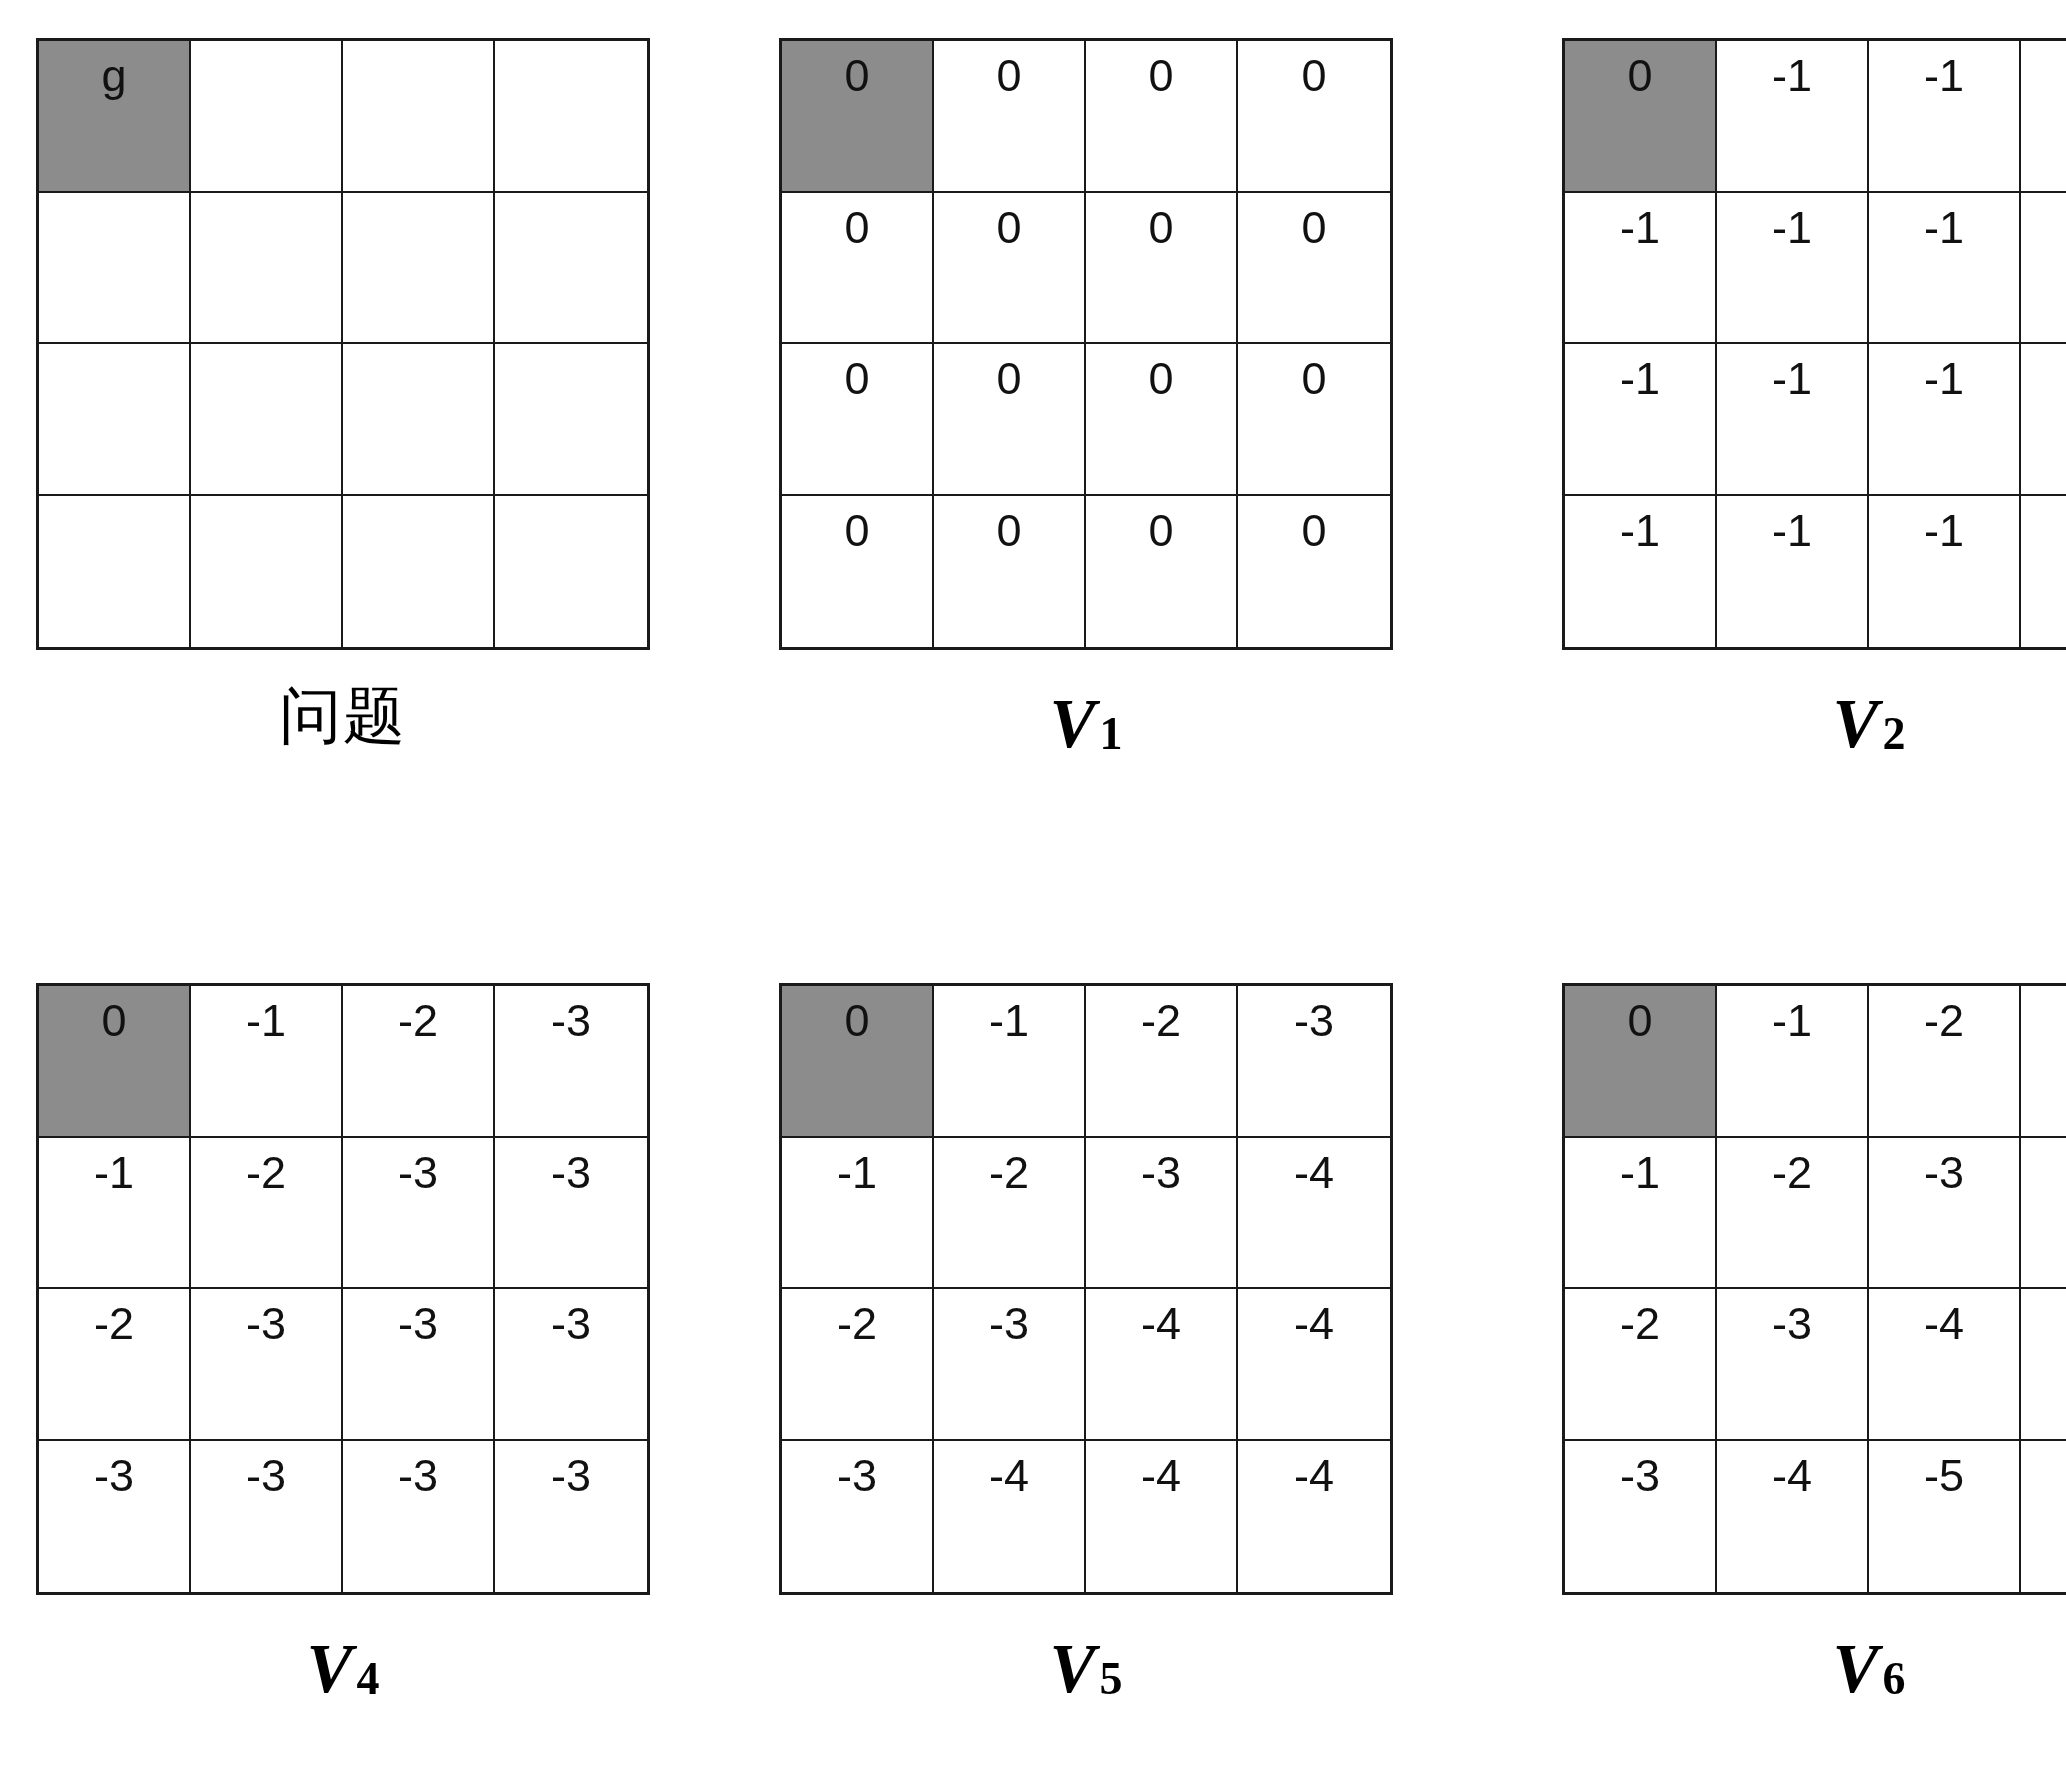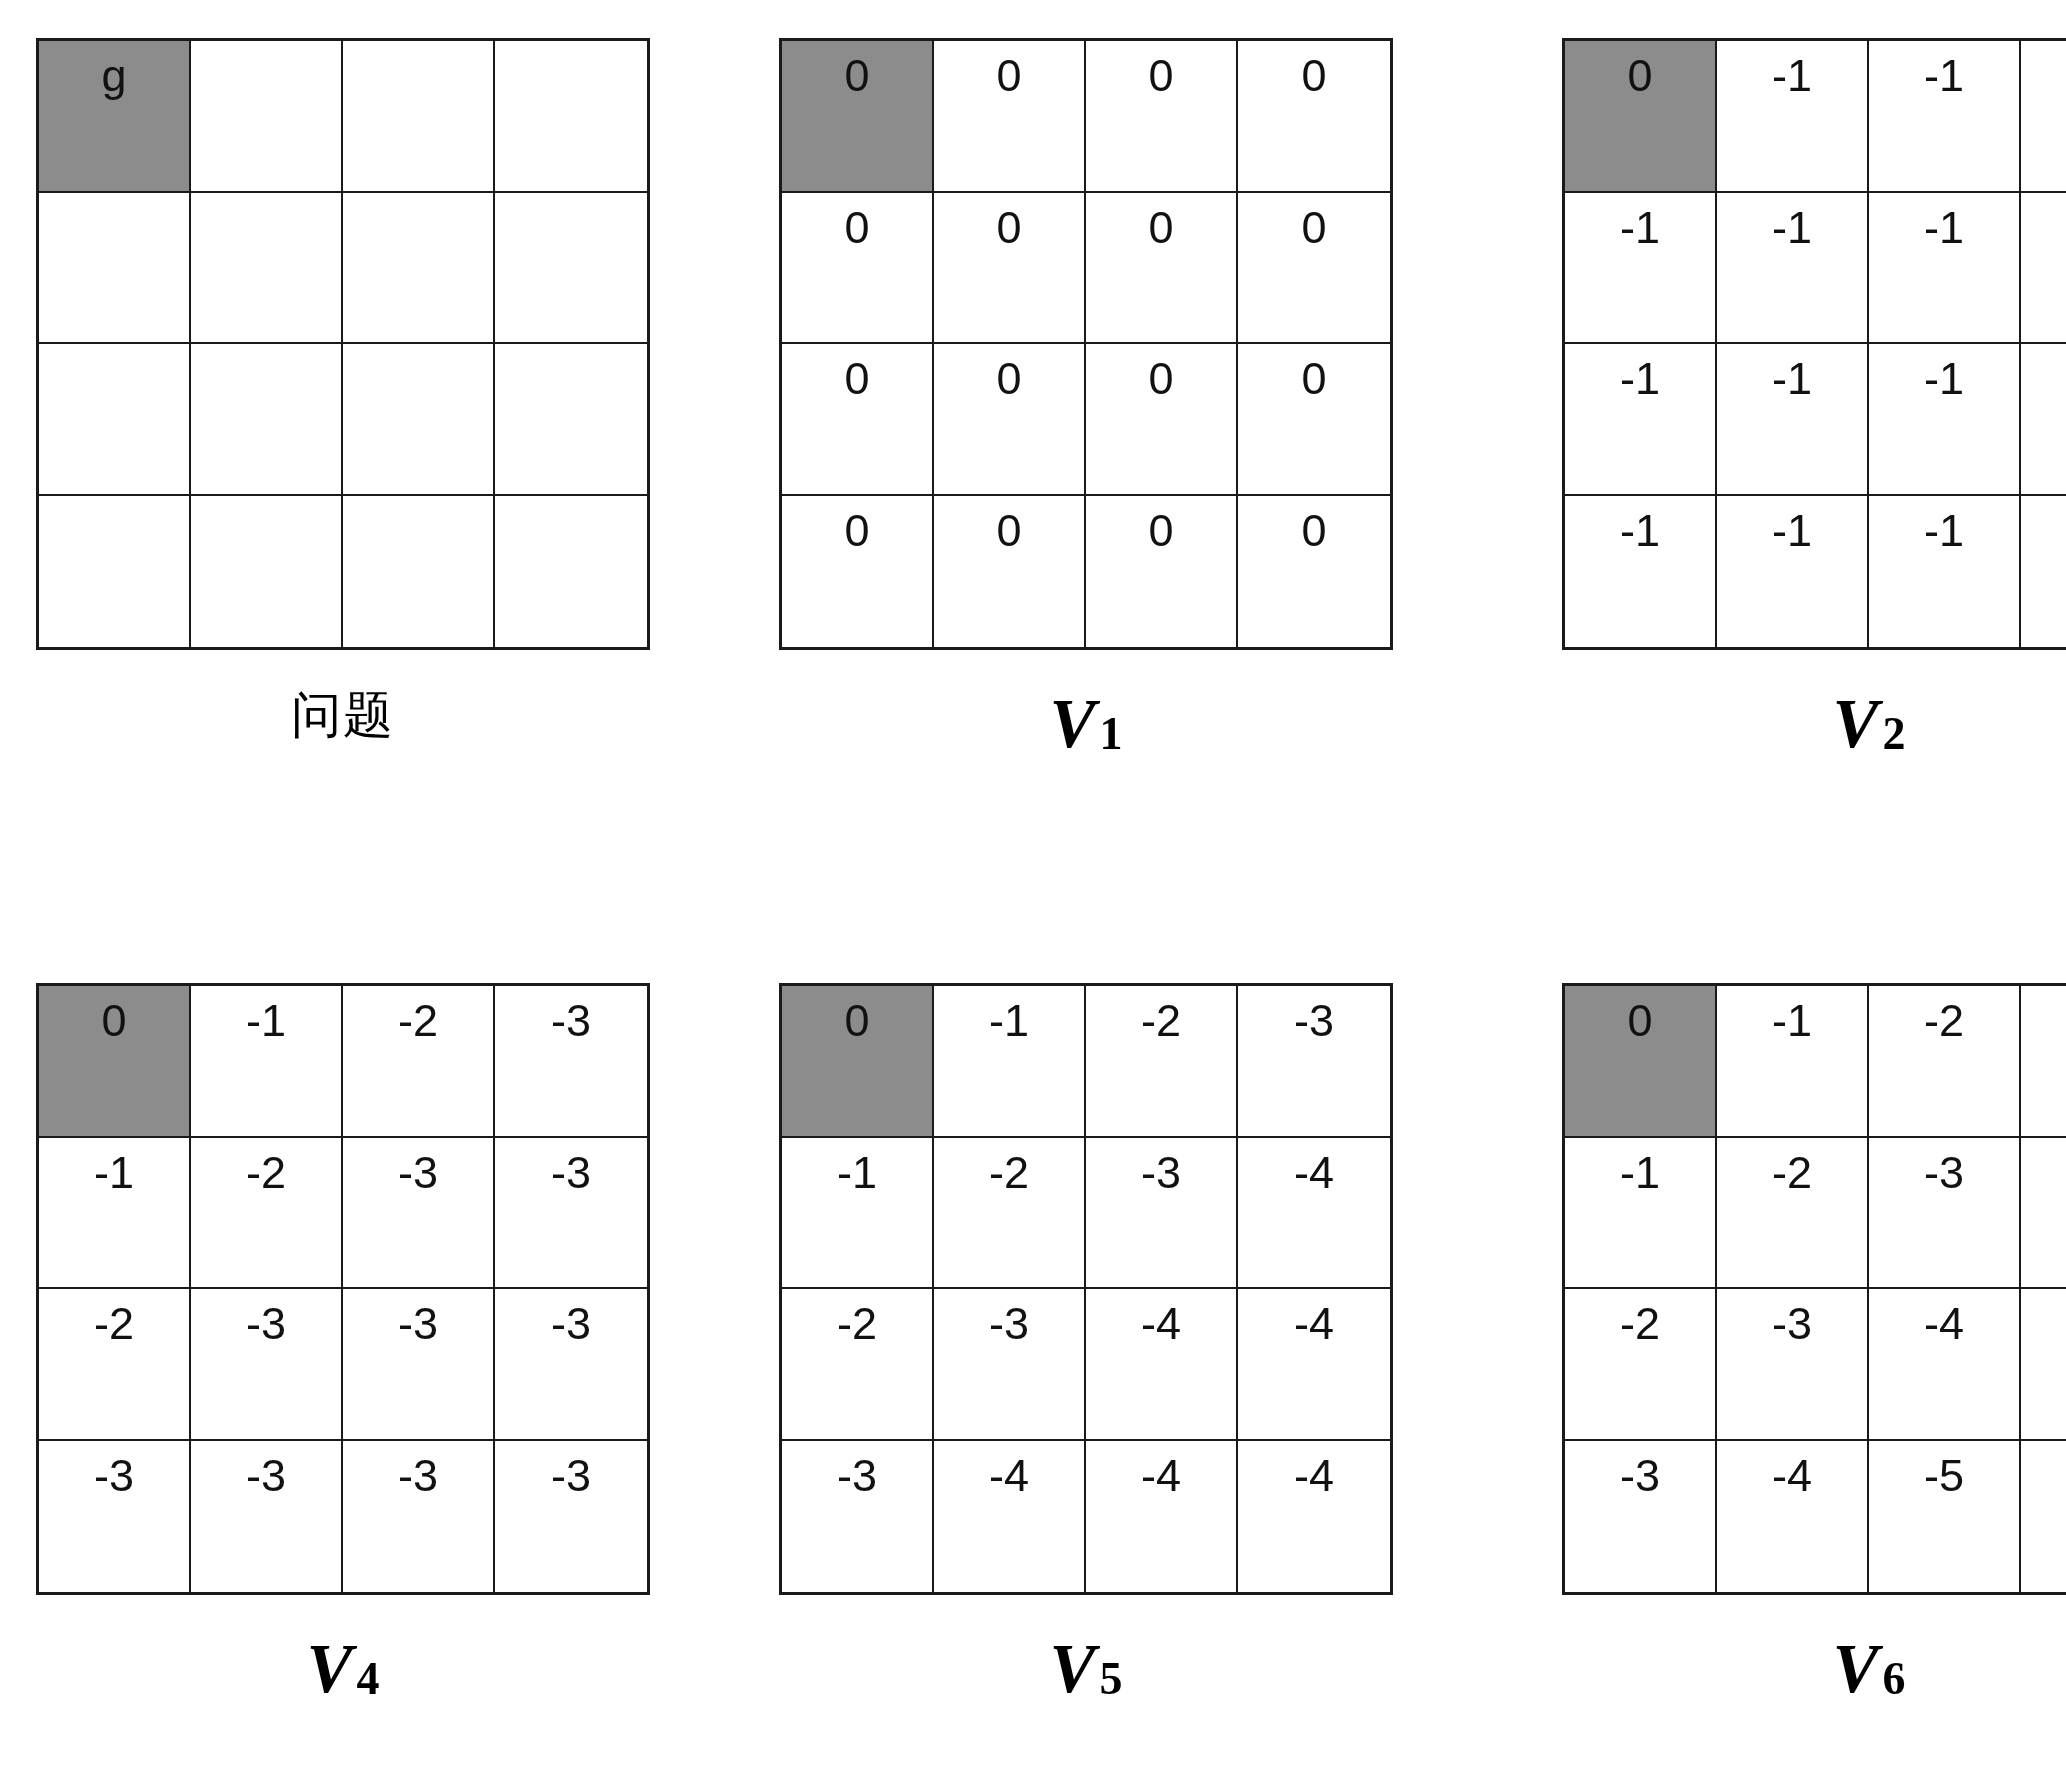--- a/index.html
+++ b/index.html
@@ -80,23 +80,23 @@
   }
   .caption .sub {
     font-family: "Liberation Serif", serif;
     font-style: normal;
     font-weight: 700;
     font-size: 46px;
     vertical-align: sub;
     margin-left: 4.1px;
   }
   .caption .cjk {
-    font-family: Liberation Serif, serif;
+    font-family: Liberation Mono, monospace;
     font-weight: 400;
-    font-size: 50px;
+    font-size: 62px;
     letter-spacing: 1.7px;
   }
 </style>
 </head>
 <body>
 
 <div id="stage">
     <div class="panel" style="left: 36px; top: 38px; width: 614px;">
       <div class="grid" style="width: 614px; height: 612px; border-color: rgb(26, 26, 26);">
         <div class="cell shaded" style="border-right-color: rgb(26, 26, 26); border-bottom-color: rgb(26, 26, 26); color: rgb(17, 17, 17); background: rgb(140, 140, 140);">g</div>

